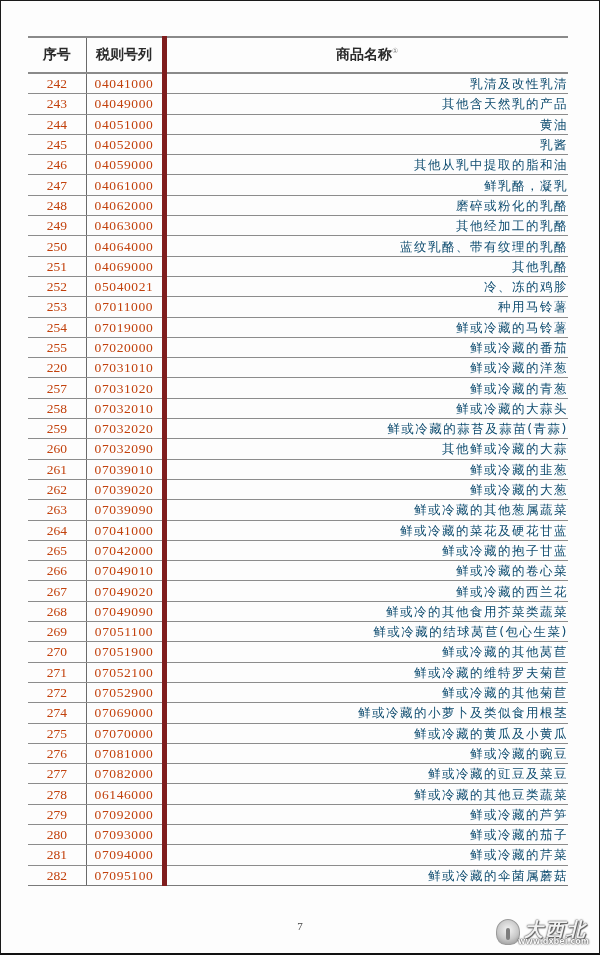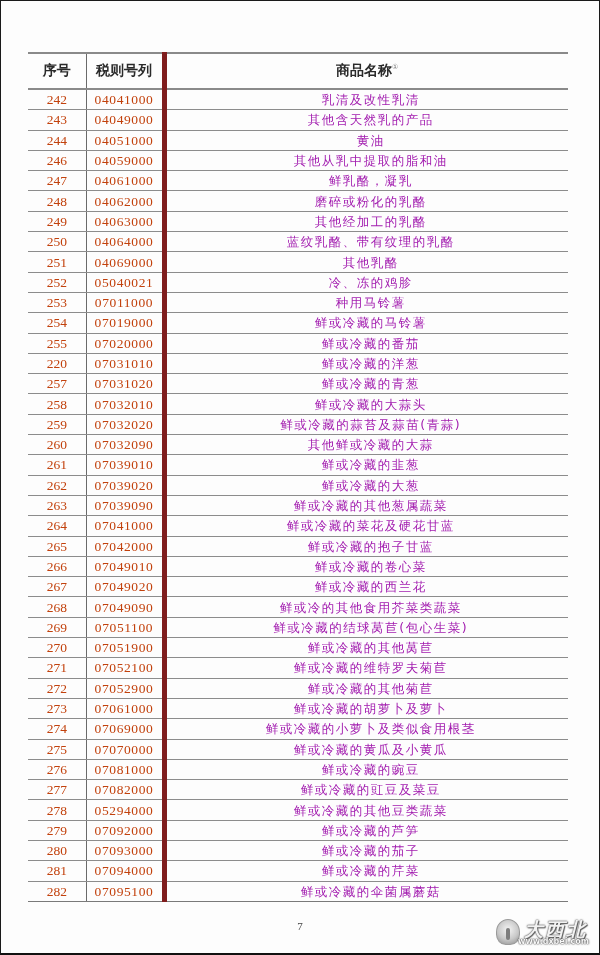--- a/index.html
+++ b/index.html
@@ -18,21 +18,21 @@
       border-bottom: 2px solid #111;
       box-sizing: border-box;
       width: 600px; height: 955px;
     }
     .page {
       position: absolute; left: 0; top: 0; width: 600px; height: 955px;
       background: #fdfdfd;
     }
     table.tariff {
       position: absolute;
-      left: 28px; top: 52px;
+      left: 28px; top: 36px;
       width: 540px;
       border-collapse: collapse;
       table-layout: fixed;
     }
     table.tariff col.c1 { width: 58px; }
     table.tariff col.c2 { width: 78px; }
     table.tariff col.c3 { width: 404px; }
     table.tariff th {
       height: 34px;
       font-family: "DejaVu Sans", "Liberation Sans", sans-serif;
@@ -53,21 +53,21 @@
       border-bottom: 1px solid #8c8c8c;
       white-space: nowrap;
       overflow: hidden;
       vertical-align: middle;
     }
     table.tariff tr:last-child td { border-bottom: 1.5px solid #7a7a7a; }
     table.tariff th.c1, table.tariff td.c1 { border-right: 1px solid #6a6a6a; text-align: center; }
     table.tariff th.c2, table.tariff td.c2 { border-right: 5px solid #7f1d1d; text-align: center; }
     table.tariff td.c1 { font-family: "Liberation Serif", "DejaVu Serif", serif; font-size: 13.5px; color: #c2410c; }
     table.tariff td.c2 { font-family: "Liberation Serif", "DejaVu Serif", serif; font-size: 13.5px; letter-spacing: 0.6px; color: #c2410c; }
-    table.tariff td.c3 { text-align: center; padding-left: 7px; font-family: "DejaVu Sans", "Liberation Sans", sans-serif; font-size: 12.5px; letter-spacing: 1.5px; color: #a21caf; }
+    table.tariff td.c3 { text-align: right; padding-left: 7px; font-family: "DejaVu Sans", "Liberation Sans", sans-serif; font-size: 12.5px; letter-spacing: 1.5px; color: #0c4a6e; }
     th .sup { font-size: 7px; vertical-align: super; font-weight: normal; color: #777; }
     .page-number {
       position: absolute; left: 0; width: 600px; top: 920px;
       text-align: center; font-size: 11px; color: #444;
       font-family: "Liberation Serif", serif;
     }
     .watermark {
       position: absolute; right: 8px; bottom: 4px;
       width: 96px; height: 34px;
     }
@@ -122,20 +122,25 @@
           <td class="c1">243</td>
           <td class="c2">04049000</td>
           <td class="c3">其他含天然乳的产品</td>
         </tr>
         <tr>
           <td class="c1">244</td>
           <td class="c2">04051000</td>
           <td class="c3">黄油</td>
         </tr>
         <tr>
+          <td class="c1">245</td>
+          <td class="c2">04052000</td>
+          <td class="c3">乳酱</td>
+        </tr>
+        <tr>
           <td class="c1">246</td>
           <td class="c2">04059000</td>
           <td class="c3">其他从乳中提取的脂和油</td>
         </tr>
         <tr>
           <td class="c1">247</td>
           <td class="c2">04061000</td>
           <td class="c3">鲜乳酪，凝乳</td>
         </tr>
         <tr>
@@ -257,25 +262,20 @@
           <td class="c1">271</td>
           <td class="c2">07052100</td>
           <td class="c3">鲜或冷藏的维特罗夫菊苣</td>
         </tr>
         <tr>
           <td class="c1">272</td>
           <td class="c2">07052900</td>
           <td class="c3">鲜或冷藏的其他菊苣</td>
         </tr>
         <tr>
-          <td class="c1">273</td>
-          <td class="c2">07061000</td>
-          <td class="c3">鲜或冷藏的胡萝卜及萝卜</td>
-        </tr>
-        <tr>
           <td class="c1">274</td>
           <td class="c2">07069000</td>
           <td class="c3">鲜或冷藏的小萝卜及类似食用根茎</td>
         </tr>
         <tr>
           <td class="c1">275</td>
           <td class="c2">07070000</td>
           <td class="c3">鲜或冷藏的黄瓜及小黄瓜</td>
         </tr>
         <tr>
@@ -283,21 +283,21 @@
           <td class="c2">07081000</td>
           <td class="c3">鲜或冷藏的豌豆</td>
         </tr>
         <tr>
           <td class="c1">277</td>
           <td class="c2">07082000</td>
           <td class="c3">鲜或冷藏的豇豆及菜豆</td>
         </tr>
         <tr>
           <td class="c1">278</td>
-          <td class="c2">05294000</td>
+          <td class="c2">06146000</td>
           <td class="c3">鲜或冷藏的其他豆类蔬菜</td>
         </tr>
         <tr>
           <td class="c1">279</td>
           <td class="c2">07092000</td>
           <td class="c3">鲜或冷藏的芦笋</td>
         </tr>
         <tr>
           <td class="c1">280</td>
           <td class="c2">07093000</td>

